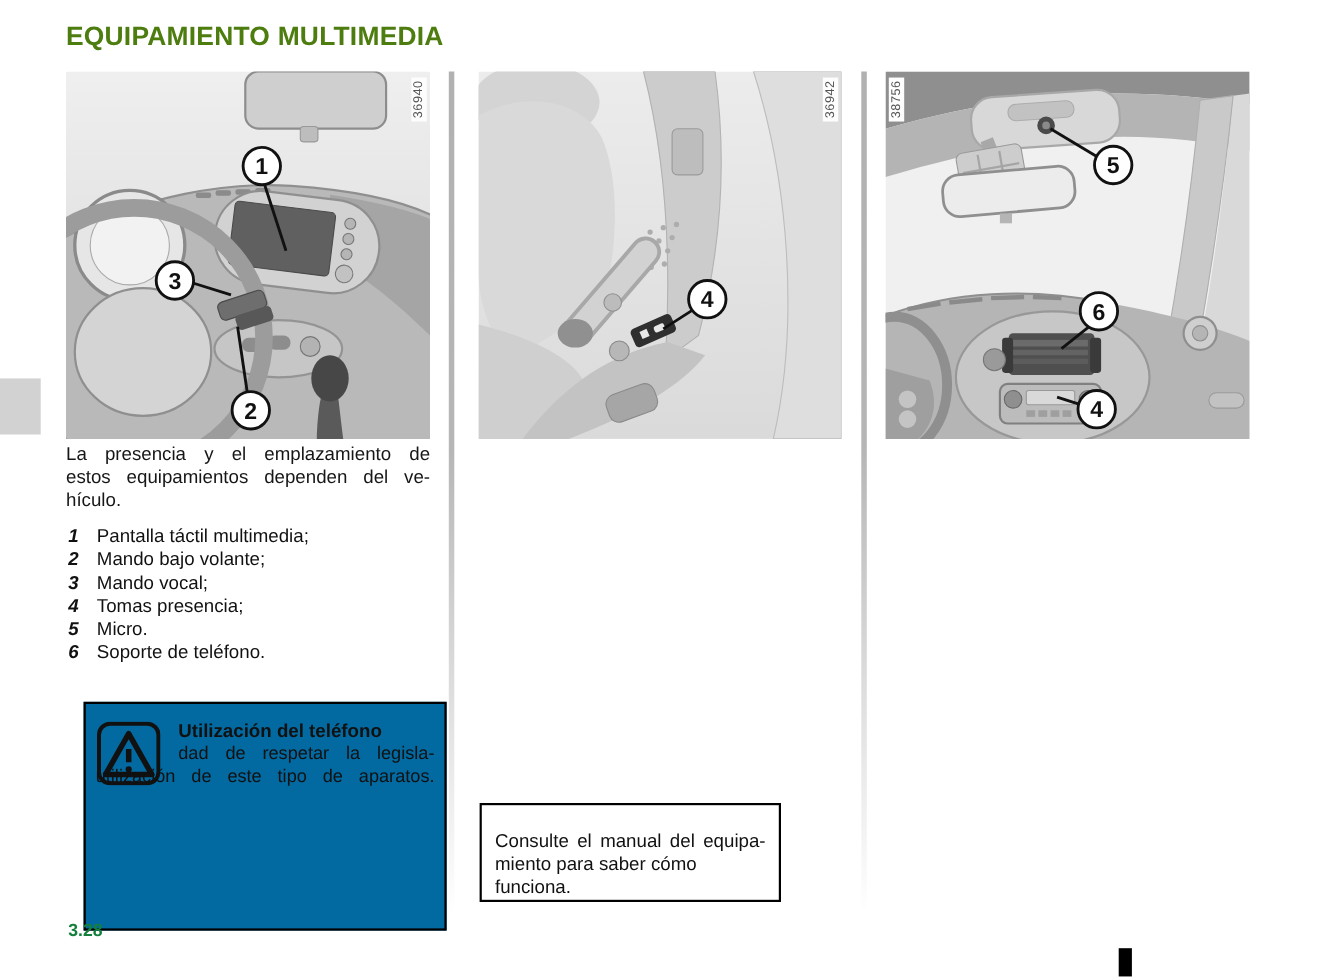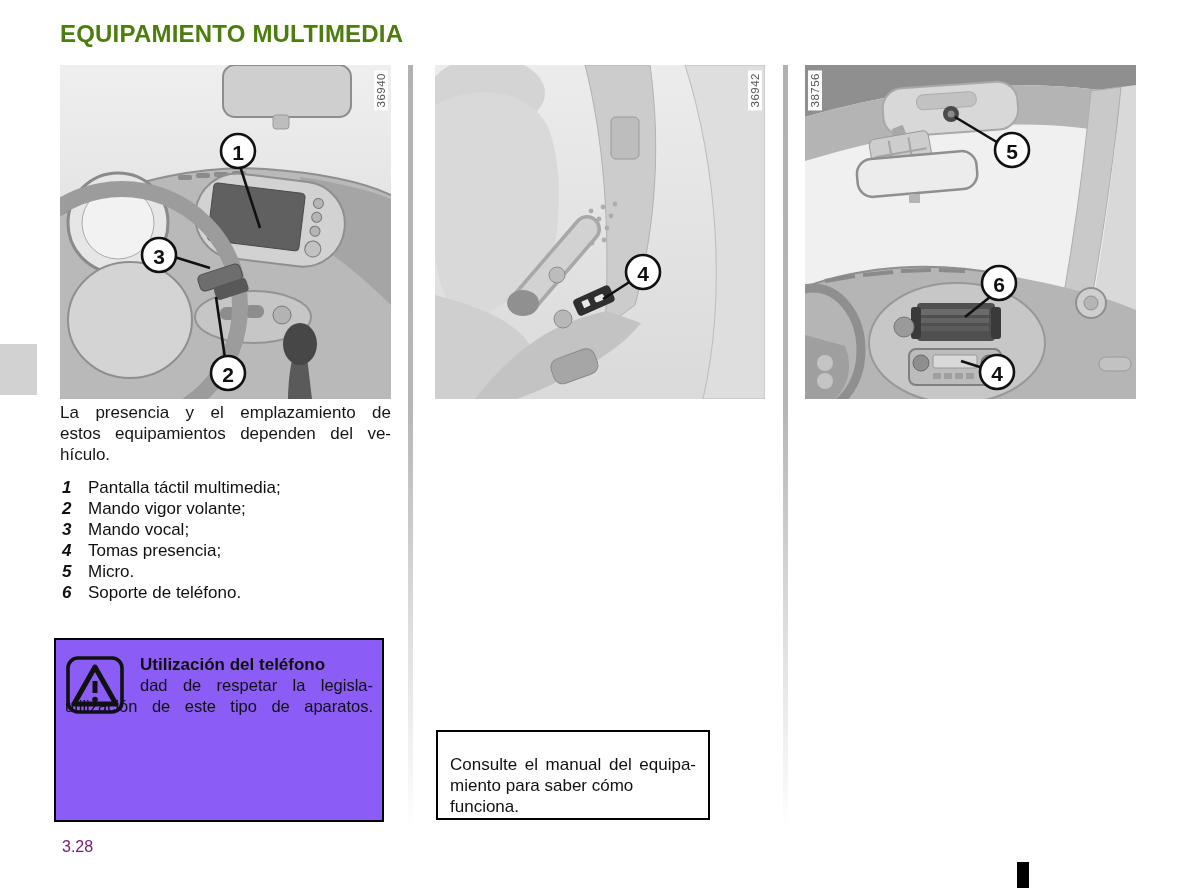--- a/index.html
+++ b/index.html
@@ -21,32 +21,32 @@
 
   .textcol{left:60px;width:331px;font-size:17px;line-height:21px;color:#161616;}
   .jline{text-align:justify;text-align-last:justify;}
   .lline{text-align:left;}
 
   #equip-list{left:60px;top:477px;width:331px;font-size:17px;line-height:21px;}
   .li-row{display:flex;}
   .li-num{flex:0 0 26px;font-weight:bold;font-style:italic;padding-left:2px;}
   .li-label{flex:1;}
 
-  #warning-box{left:54px;top:638px;width:330px;height:184px;border:2px solid #000;
-               background:#8b5cf6;box-sizing:border-box;}
+  #warning-box{left:76px;top:638px;width:330px;height:208px;border:2px solid #000;
+               background:#0369a1;box-sizing:border-box;}
   #warning-icon{position:absolute;left:10px;top:16px;width:58px;height:58px;}
   #warning-text{position:absolute;left:9px;right:9px;top:14px;font-size:16.5px;line-height:21px;}
   #warning-title{padding-left:75px;font-weight:bold;font-size:17px;}
   .w-ind{padding-left:75px;}
 
   #note-box{left:436px;top:730px;width:274px;height:90px;border:2px solid #000;background:#fff;
             box-sizing:border-box;}
   #note-text{position:absolute;left:12px;right:12px;top:22px;font-size:17px;line-height:21px;}
 
-  #page-number{left:62px;top:838px;font-size:16px;color:#701a75;}
+  #page-number{left:62px;top:838px;font-size:16px;color:#15803d;font-weight:bold;}
   #section-tab{left:0;top:344px;width:37px;height:51px;background:#d2d2d2;}
   #corner-tab{left:1017px;top:862px;width:12px;height:26px;background:#000;}
 
   .callout-circle{fill:#fff;stroke:#111;stroke-width:2.6px;}
   .callout-num{font-family:"Liberation Sans","DejaVu Sans",sans-serif;font-weight:bold;font-size:21px;fill:#111;}
   .leader{stroke:#111;stroke-width:2.6px;fill:none;}
 </style>
 </head>
 <body>
 
@@ -283,21 +283,21 @@
     <div class="lline">hículo.</div>
   </div>
 
   <div id="equip-list" class="abs">
     <div class="li-row">
       <span class="li-num">1</span>
       <span class="li-label">Pantalla táctil multimedia;</span>
     </div>
     <div class="li-row">
       <span class="li-num">2</span>
-      <span class="li-label">Mando vigor volante;</span>
+      <span class="li-label">Mando bajo volante;</span>
     </div>
     <div class="li-row">
       <span class="li-num">3</span>
       <span class="li-label">Mando vocal;</span>
     </div>
     <div class="li-row">
       <span class="li-num">4</span>
       <span class="li-label">Tomas presencia;</span>
     </div>
     <div class="li-row">

